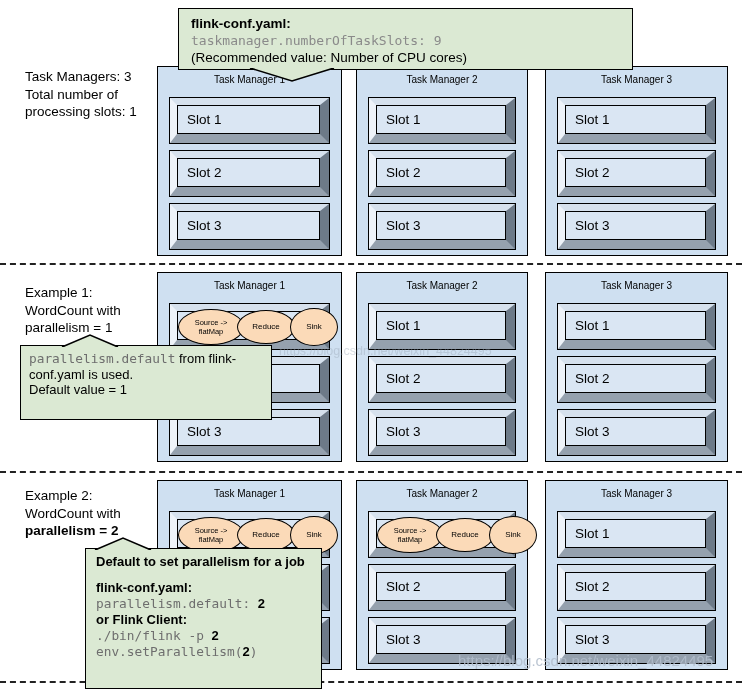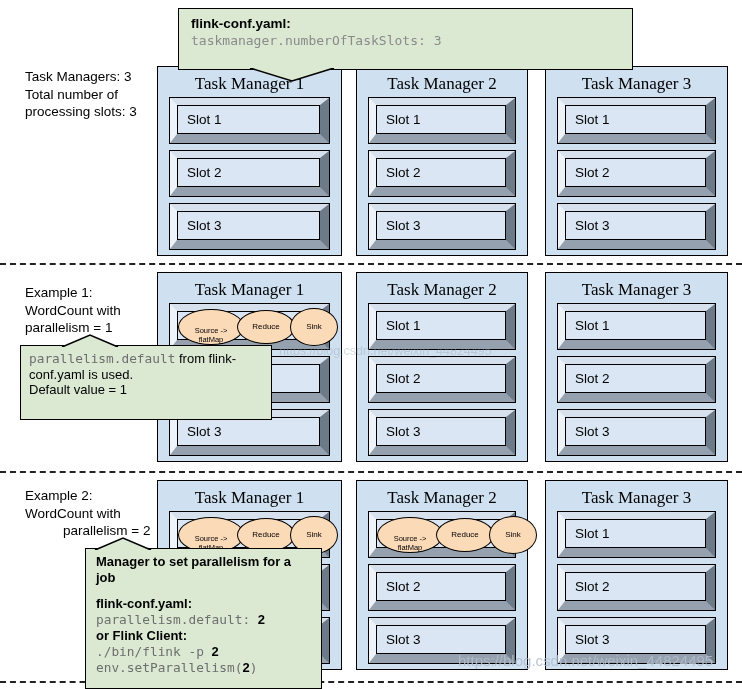--- a/index.html
+++ b/index.html
@@ -2,38 +2,38 @@
 <html><head>
 <meta charset="utf-8">
 <style>
   html,body{margin:0;padding:0;background:#fff;}
   #canvas{
     position:relative;width:742px;height:689px;background:#ffffff;
     font-family:"Liberation Sans",sans-serif;color:#000;overflow:hidden;
   }
   .dashline{position:absolute;left:0;width:742px;height:0;border-top:2.5px dashed #222;z-index:1;}
   .side-label{position:absolute;left:25px;font-size:13.5px;line-height:17.5px;z-index:2;}
-  .side-label .bold{font-weight:normal;margin-left:38px;}
+  .side-label .bold{font-weight:bold;}
 
   
   .tm{position:absolute;height:190px;background:#cfe0f1;border:1.6px solid #000;box-sizing:border-box;z-index:2;}
-  .tm-title{text-align:center;padding-top:7px;font-size:17px;font-family:Liberation Serif, serif;}
+  .tm-title{text-align:center;padding-top:7px;font-size:10px;}
   .slots{position:absolute;left:11px;right:11px;top:30px;display:flex;flex-direction:column;gap:6px;}
   .slot{position:relative;height:47px;border:1.6px solid #000;box-sizing:border-box;background:#7b8794;}
   .bevel{position:absolute;inset:0;border-style:solid;border-width:7px 9px 9px 7px;box-sizing:border-box;
     border-top-color:#d6e1ed;border-left-color:#eef3f9;border-right-color:#6d7a88;border-bottom-color:#95a1ae;}
   .inner{position:absolute;left:7px;right:9px;top:7px;bottom:9px;border:1.4px solid #000;background:#dae6f3;
     display:flex;align-items:center;}
   .slot-label{padding-left:9px;font-size:13.5px;}
 
   
   .tasks{position:absolute;left:8px;top:50%;transform:translateY(-50%);display:flex;align-items:center;z-index:3;}
   .oval{border:1.5px solid #000;border-radius:50%;background:#fbdab8;display:flex;flex-direction:column;
     align-items:center;justify-content:center;text-align:center;box-sizing:border-box;}
-  .oval-src{width:66px;height:36px;font-size:7.5px;line-height:9px;justify-content:flex-end;}
+  .oval-src{width:66px;height:36px;font-size:7.5px;line-height:9px;}
   .oval-red{width:58px;height:34px;font-size:8px;margin-left:-7px;}
   .oval-snk{width:48px;height:38px;font-size:8px;margin-left:-5px;}
 
   
   .note{position:absolute;background:#dbe9d3;border:1.6px solid #000;box-sizing:border-box;z-index:5;}
   .note .notch{position:absolute;z-index:6;}
   .notch-down{top:calc(100% - 1px);}
   .notch-up{bottom:calc(100% - 1px);}
   .note-body{padding:6px 10px;font-size:13.5px;line-height:17px;}
   .mono{font-family:"DejaVu Sans Mono",monospace;color:#6e6e6e;font-size:12.8px;}
@@ -53,21 +53,21 @@
 
 <div id="canvas">
 
   <div class="dashline" style="top:263px"></div>
   <div class="dashline" style="top:471px"></div>
   <div class="dashline" style="top:681px"></div>
 
   <div class="side-label" style="top:68px">
     <div>Task Managers: 3</div>
     <div>Total number of</div>
-    <div>processing slots: 3</div>
+    <div>processing slots: 1</div>
   </div>
   <div class="side-label" style="top:284px">
     <div>Example 1:</div>
     <div>WordCount with</div>
     <div>parallelism = 1</div>
   </div>
   <div class="side-label" style="top:487px">
     <div>Example 2:</div>
     <div>WordCount with</div>
     <div class="bold">parallelism = 2</div>
@@ -303,21 +303,22 @@
           <div class="inner">
             <span class="slot-label">Slot 3</span>
           </div>
         </div>
     </div>
   </div>
 
   <div class="note" id="top-note" style="left:178px;top:8px;width:455px;height:62px">
     <div class="note-body" style="padding:6px 12px">
       <div class="b">flink-conf.yaml:</div>
-      <div class="mono-light">taskmanager.numberOfTaskSlots: 3</div>
+      <div class="mono-light">taskmanager.numberOfTaskSlots: 9</div>
+      <div>(Recommended value: Number of CPU cores)</div>
     </div>
     <svg class="notch notch-down" style="left:70px" width="86" height="14">
       <polygon points="1,0 85,0 43,13" fill="#dbe9d3"></polygon>
       <path d="M1,0 L43,13 L85,0" stroke="#000" stroke-width="1.6" fill="none"></path>
     </svg>
   </div>
 
   <div class="note" id="ex1-note" style="left:20px;top:345px;width:252px;height:75px">
     <svg class="notch notch-up" style="left:40px" width="58" height="13">
       <polygon points="1,13 57,13 29,1" fill="#dbe9d3"></polygon>
@@ -329,21 +330,21 @@
       <div><span>Default value = 1</span></div>
     </div>
   </div>
 
   <div class="note" id="ex2-note" style="left:85px;top:548px;width:237px;height:141px">
     <svg class="notch notch-up" style="left:8px" width="58" height="13">
       <polygon points="1,13 57,13 29,1" fill="#dbe9d3"></polygon>
       <path d="M1,13 L29,1 L57,13" stroke="#000" stroke-width="1.6" fill="none"></path>
     </svg>
     <div class="note-body">
-      <div class="b">Manager to set parallelism for a job</div>
+      <div class="b">Default to set parallelism for a job</div>
       <div class="gap-line"></div>
       <div class="b">flink-conf.yaml:</div>
       <div><span class="mono">parallelism.default: </span><span class="bk">2</span></div>
       <div class="b">or Flink Client:</div>
       <div><span class="mono">./bin/flink -p </span><span class="bk">2</span></div>
       <div><span class="mono">env.setParallelism(</span><span class="bk">2</span><span class="mono">)</span></div>
     </div>
   </div>
 
   <div class="watermark" id="wm-mid">https://blog.csdn.net/weixin_44824495</div>

